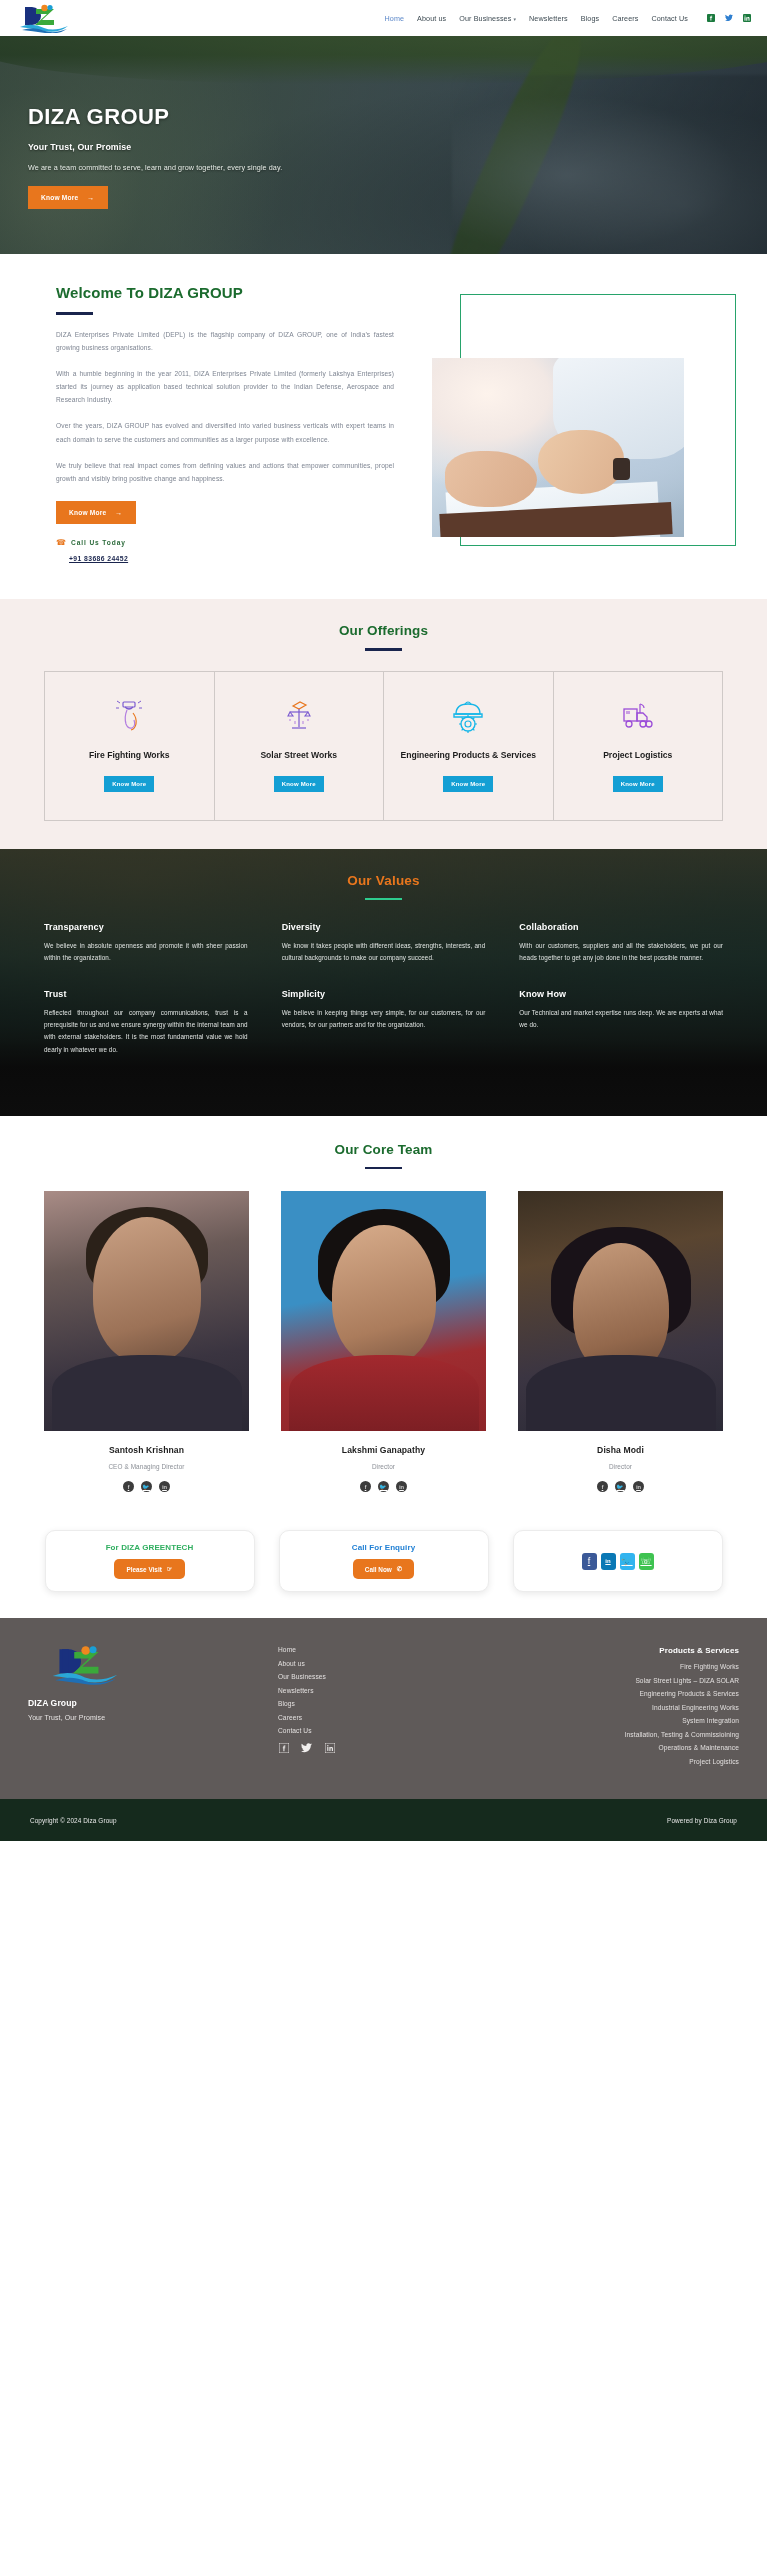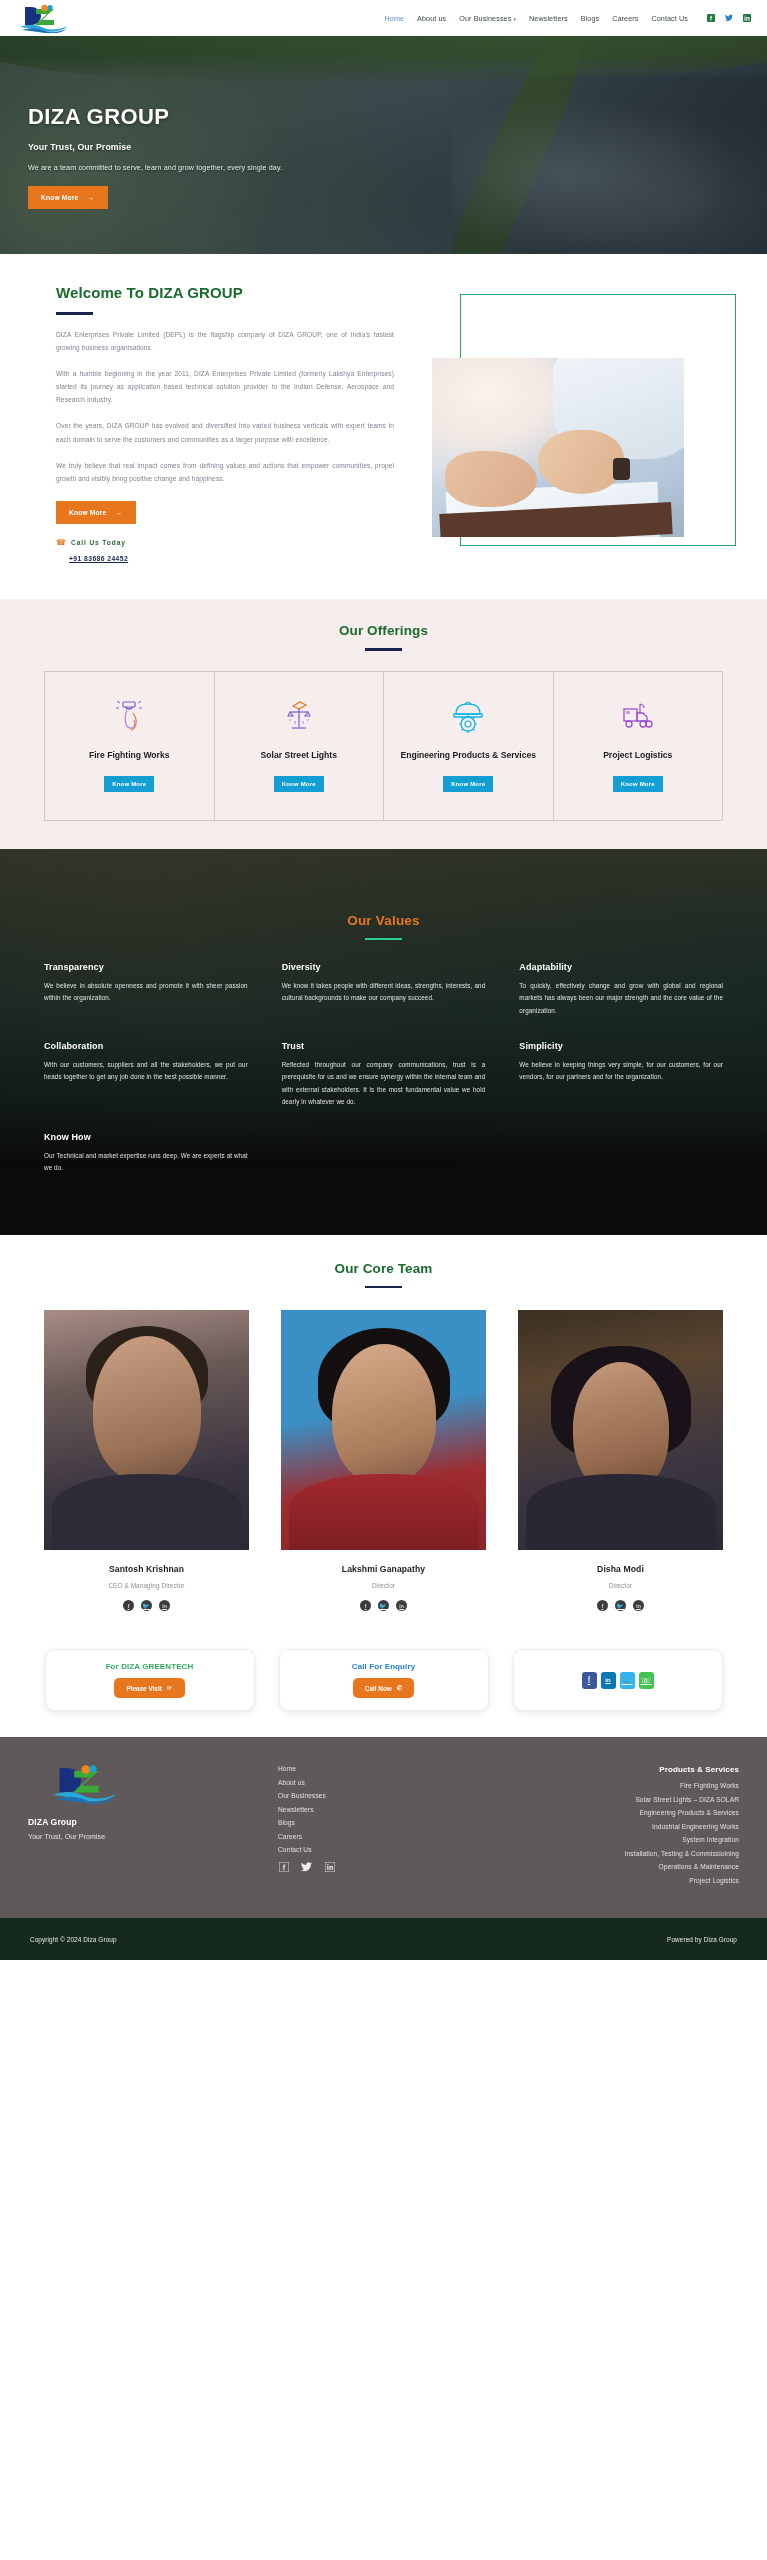--- a/index.html
+++ b/index.html
@@ -301,21 +301,21 @@
       radial-gradient(ellipse at 85% 55%, rgba(60,72,68,.45), transparent 40%),
       linear-gradient(180deg,#5a4630 0%, #3d3b2f 22%, #223029 48%, #1d2a26 66%, #141414 74%, #101010 100%);
   }
   .values-veil {
     position:absolute; inset:0;
     background: linear-gradient(180deg, rgba(18,38,32,.62) 0%, rgba(16,34,30,.70) 40%, rgba(14,20,18,.86) 72%, rgba(10,10,10,.97) 82%, #0d0d0d 100%);
   }
   .values-inner { position:relative; z-index:3; }
   .values-h2 {
     text-align:center;
-    font-size: 13.5px; font-weight:700; color:#e8761d; letter-spacing:.2px;margin-top:40px;
+    font-size: 13.5px; font-weight:700; color:#e8761d; letter-spacing:.2px;
   }
   .rule-green {
     width: 37px; height: 2.5px; background:#2ecc8f;
     margin: 10px auto 0 auto;
   }
   .values-grid {
     margin: 22px auto 0 auto;
     width: 679px;
     display: grid;
     grid-template-columns: repeat(3, 1fr);
@@ -587,21 +587,21 @@
       <div class="offer-icon">
         <svg width="30" height="34" viewBox="0 0 30 34">
           <path d="M9 7 l7 -4 l6 3 l-7 4 z" fill="none" stroke="#e8761d" stroke-width="1.2"></path>
           <path d="M15 10 v18" stroke="#7b5ad0" stroke-width="1.2"></path>
           <path d="M6 13 h18" stroke="#7b5ad0" stroke-width="1.2"></path>
           <path d="M6 13 l-2 4 h5 z M24 13 l2 4 h-5 z" fill="none" stroke="#7b5ad0" stroke-width="1.1"></path>
           <path d="M6 20 v2 M24 20 v2 M11 22 v3 M19 22 v3" stroke="#b37ee0" stroke-width="1"></path>
           <path d="M8 29 h14" stroke="#7b5ad0" stroke-width="1.2"></path>
         </svg>
       </div>
-      <div class="offer-title">Solar Street Lights</div>
+      <div class="offer-title">Solar Street Works</div>
       <a href="#" class="btn-blue">Know More</a>
     </div>
 
     <div class="offer-card">
       <div class="offer-icon">
         <svg width="36" height="40" viewBox="0 0 36 40">
           <path d="M6 18 q0 -10 12 -10 q12 0 12 10 z" fill="none" stroke="#17b6e8" stroke-width="1.4"></path>
           <path d="M15 8 q3 -4 6 0" fill="none" stroke="#17b6e8" stroke-width="1.2"></path>
           <path d="M4 18 h28 v3 h-28 z" fill="none" stroke="#17b6e8" stroke-width="1.4"></path>
           <circle cx="18" cy="28" r="7" fill="none" stroke="#17b6e8" stroke-width="1.4"></circle>
@@ -640,24 +640,20 @@
     <h2 class="values-h2">Our Values</h2>
     <div class="rule-green"></div>
     <div class="values-grid">
       <div class="value-item">
         <h3>Transparency</h3>
         <p>We believe in absolute openness and promote it with sheer passion within the organization.</p>
       </div>
       <div class="value-item">
         <h3>Diversity</h3>
         <p>We know it takes people with different ideas, strengths, interests, and cultural backgrounds to make our company succeed.</p>
-      </div>
-      <div class="value-item">
-        <h3>Adaptability</h3>
-        <p>To quickly, effectively change and grow with global and regional markets has always been our major strength and the core value of the organization.</p>
       </div>
       <div class="value-item">
         <h3>Collaboration</h3>
         <p>With our customers, suppliers and all the stakeholders, we put our heads together to get any job done in the best possible manner.</p>
       </div>
       <div class="value-item">
         <h3>Trust</h3>
         <p>Reflected throughout our company communications, trust is a prerequisite for us and we ensure synergy within the internal team and with external stakeholders. It is the most fundamental value we hold dearly in whatever we do.</p>
       </div>
       <div class="value-item">

